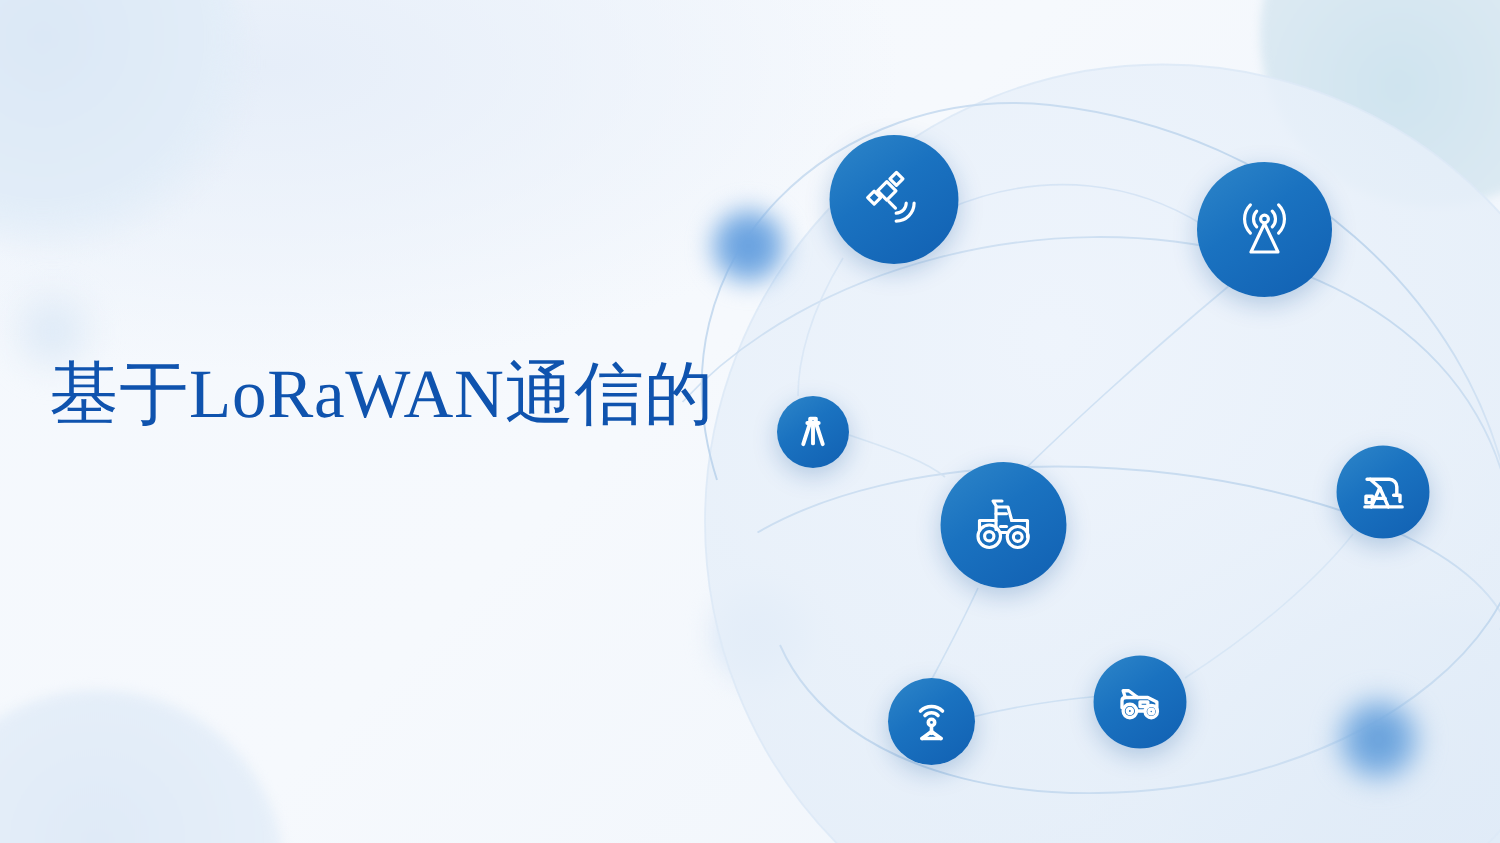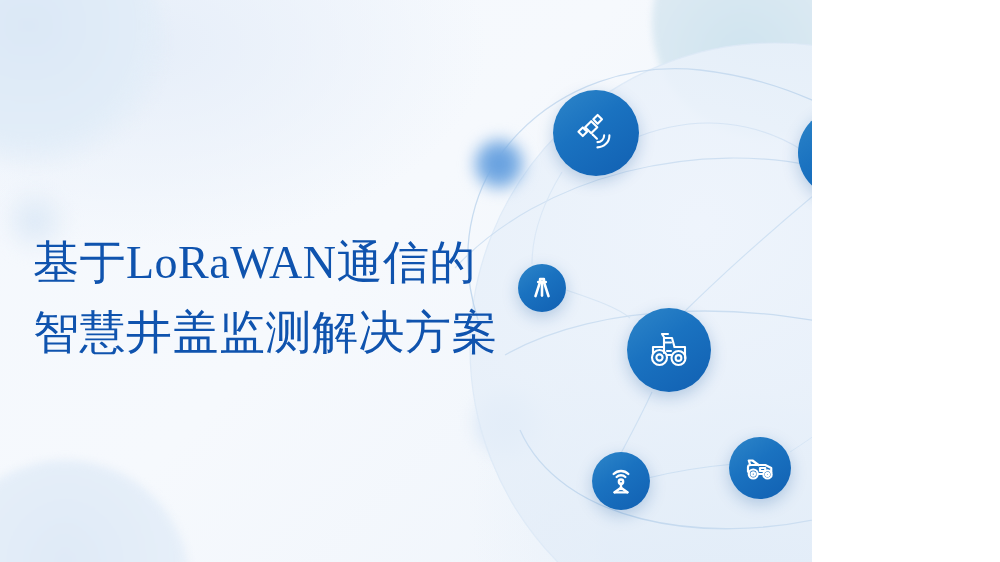--- a/index.html
+++ b/index.html
@@ -4,21 +4,21 @@
 <title>LoRaWAN Smart Manhole Cover Monitoring Solution</title>
 <style>
   * { margin:0; padding:0; box-sizing:border-box; }
   html, body {
     width:1000px; height:562px;
     overflow:hidden;
     font-family:"Liberation Sans","DejaVu Sans",sans-serif;
   }
   #slide {
     position:relative;
-    width:812px; height:562px;
+    width:1000px; height:562px;
     background:
       radial-gradient(ellipse 70% 60% at 18% 8%,  #e6eef9 0%, rgba(230,238,249,0) 60%),
       radial-gradient(ellipse 60% 70% at 95% 92%, #e3edf8 0%, rgba(227,237,248,0) 62%),
       linear-gradient(135deg, #f4f8fd 0%, #f6f9fd 45%, #eef4fb 100%);
     overflow:hidden;
   }
 
   
   .blob { position:absolute; border-radius:50%; pointer-events:none; }
 
@@ -157,21 +157,20 @@
     <path d="M 562 172 C 540 208 532 240 532 264" fill="none" stroke="#d6e4f4" stroke-width="1.1" opacity="0.75"></path>
 
     <path d="M 790 452 C 840 420 880 384 902 356" fill="none" stroke="#d2e2f3" stroke-width="1.0" opacity="0.7"></path>
   </svg>
 
   <div class="dot dot-a"></div>
   <div class="dot dot-c"></div>
 
   <h1 class="headline">
     <span class="line line1">基于LoRaWAN通信的</span>
-    <span class="line line2">智慧井盖监测解决方案</span>
   </h1>
 
   <div class="node node-satellite">
     <span>
       <svg width="46" height="46" viewBox="0 0 48 48" fill="none" stroke="#ffffff" stroke-width="2.1" stroke-linecap="round" stroke-linejoin="round">
         <rect x="14.5" y="13.5" width="9" height="9" transform="rotate(45 19 18)"></rect>
         <rect x="7" y="19.5" width="6.4" height="6.4" transform="rotate(45 10.2 22.7)"></rect>
         <rect x="22.5" y="6.5" width="6.4" height="6.4" transform="rotate(45 25.7 9.7)"></rect>
         <path d="M20.5 25.5 L25 30"></path>
         <path d="M25.5 33.5 a7 7 0 0 0 7 -7"></path>

